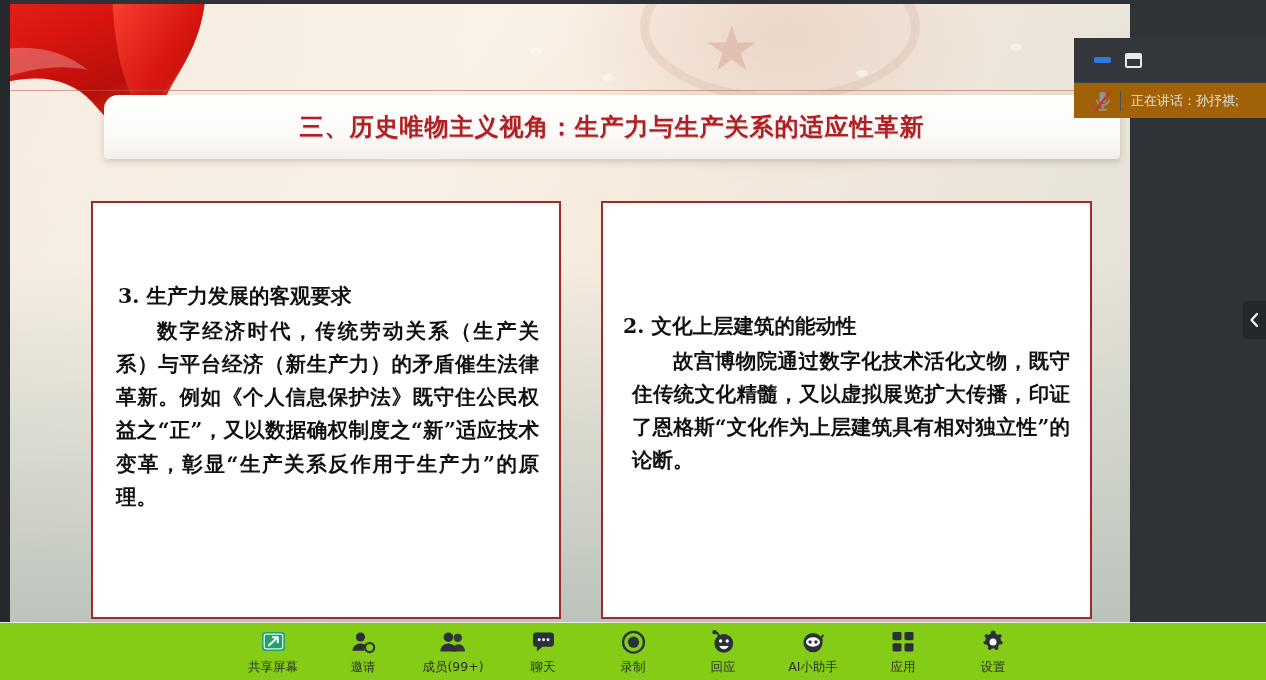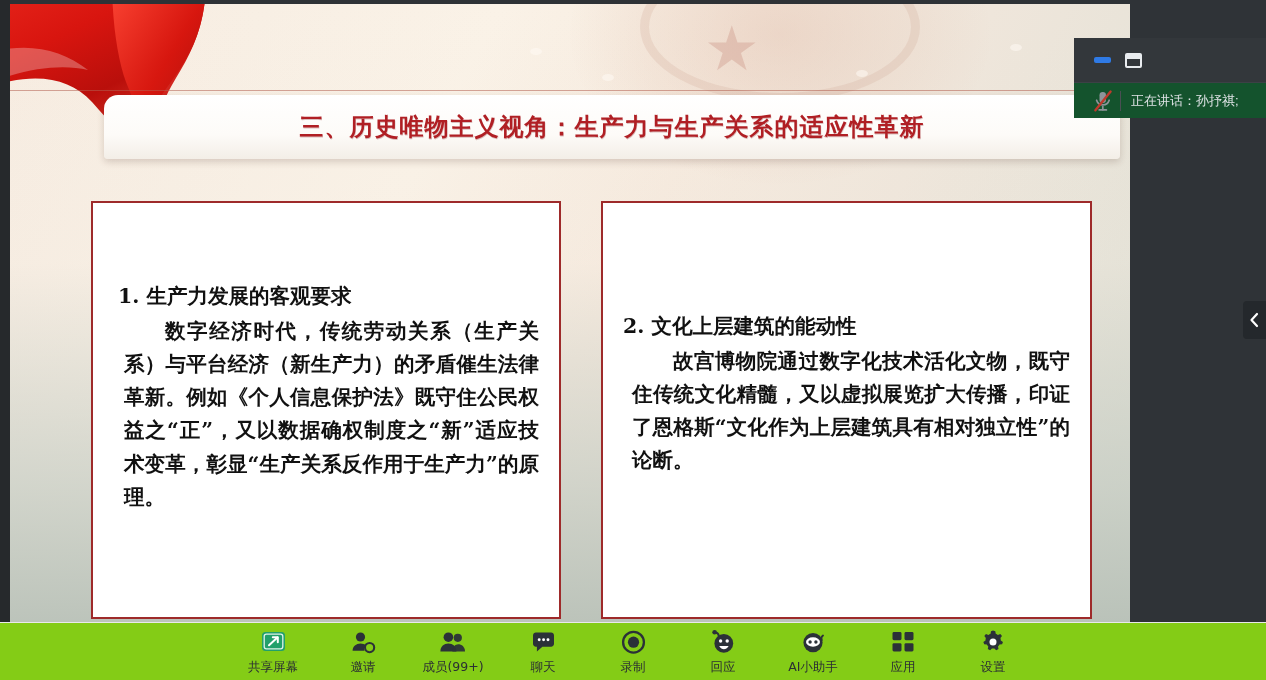--- a/index.html
+++ b/index.html
@@ -126,21 +126,21 @@
     font-size: 20.5px;
     color: #111;
     font-family: "DejaVu Serif", "Liberation Serif", serif;
     font-weight: 700;
     line-height: 1.62;
     text-align: justify;
     text-indent: 2em;
     margin-top: 2px;
   }
   #panel-left  .p-head { margin-left: 5px; margin-top: 60px; }
-  #panel-left  .p-body { margin-left: 11px; }
+  #panel-left  .p-body { margin-left: 3px; }
   #panel-right .p-head { margin-top: 90px; }
   #panel-right .p-body { margin-left: 9px; }
 
   
   #side-panel {
     position: absolute;
     left: 1130px; top: 0;
     width: 136px; height: 622px;
     background: #2f3337;
   }
@@ -156,21 +156,21 @@
   .btn-restore {
     width: 17px; height: 15px; border: 2px solid #e9ecef; border-radius: 2px;
     background: linear-gradient(#e9ecef 0 4px, transparent 4px);
   }
   .btn-menu { width: 19px; height: 15px; display: flex; flex-direction: column; justify-content: space-between; }
   .btn-menu span { display: block; height: 3px; background: #e9ecef; border-radius: 1px; }
 
   #speaking-bar {
     position: absolute; left: 1074px; top: 82px;
     width: 192px; height: 36px;
-    background: #14532d;
+    background: #a16207;
     display: flex; align-items: center;
     border-top: 1px solid #3c4146;
   }
   #mic-muted-icon {
     width: 26px; height: 24px; margin-left: 16px;
     position: relative; flex: 0 0 auto;
   }
   #speaking-divider { width: 1px; height: 20px; background: #4a4f54; margin: 0 10px 0 4px; }
   #speaking-text { color: #dfe3e6; font-size: 13px; white-space: nowrap; }
 
@@ -248,21 +248,21 @@
         <path d="M0,62 C38,52 70,60 96,80 C70,74 36,78 0,92 Z" fill="#ffffff" opacity="0.28"></path>
       </svg>
 
       <div class="head-rule"></div>
 
       <div id="title-plaque">
         <div id="title-text">三、历史唯物主义视角：生产力与生产关系的适应性革新</div>
       </div>
 
       <div class="panel" id="panel-left">
-        <div class="p-head">1. 生产力发展的客观要求</div>
+        <div class="p-head">3. 生产力发展的客观要求</div>
         <div class="p-body">数字经济时代，传统劳动关系（生产关系）与平台经济（新生产力）的矛盾催生法律革新。例如《个人信息保护法》既守住公民权益之“正”，又以数据确权制度之“新”适应技术变革，彰显“生产关系反作用于生产力”的原理。</div>
       </div>
 
       <div class="panel" id="panel-right">
         <div class="p-head">2. 文化上层建筑的能动性</div>
         <div class="p-body">故宫博物院通过数字化技术活化文物，既守住传统文化精髓，又以虚拟展览扩大传播，印证了恩格斯“文化作为上层建筑具有相对独立性”的论断。</div>
       </div>
 
     </div>
 

